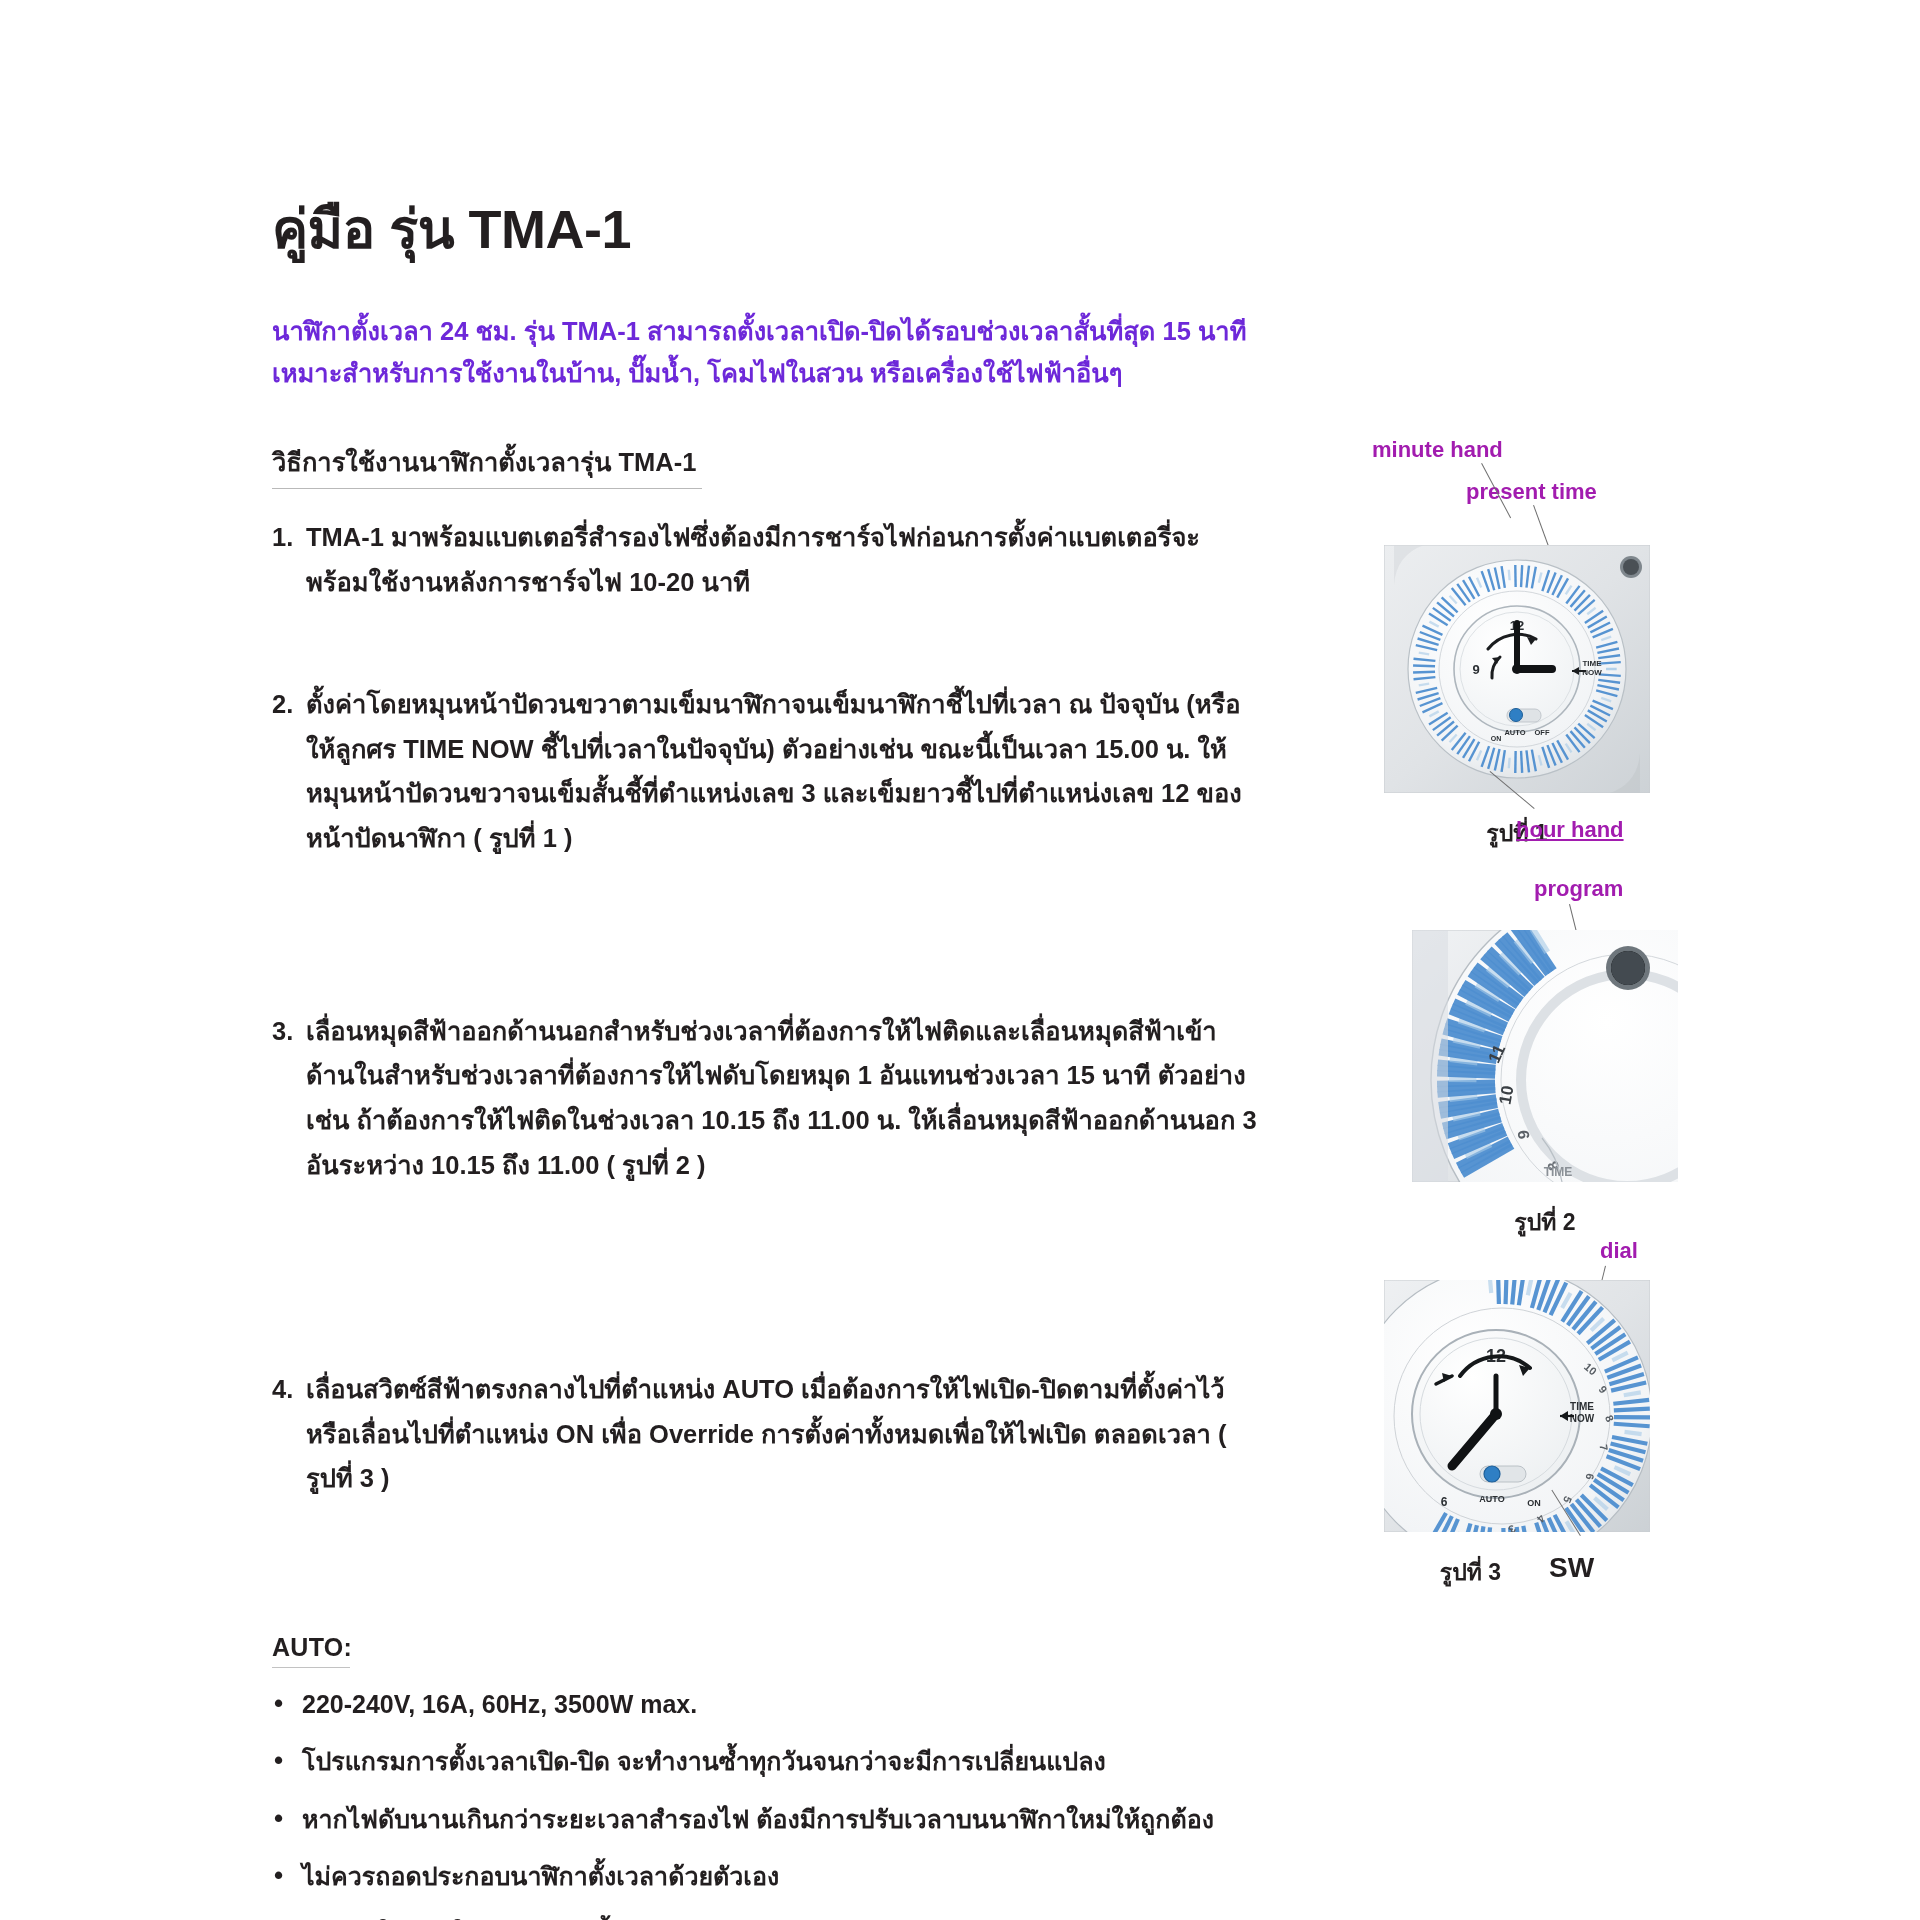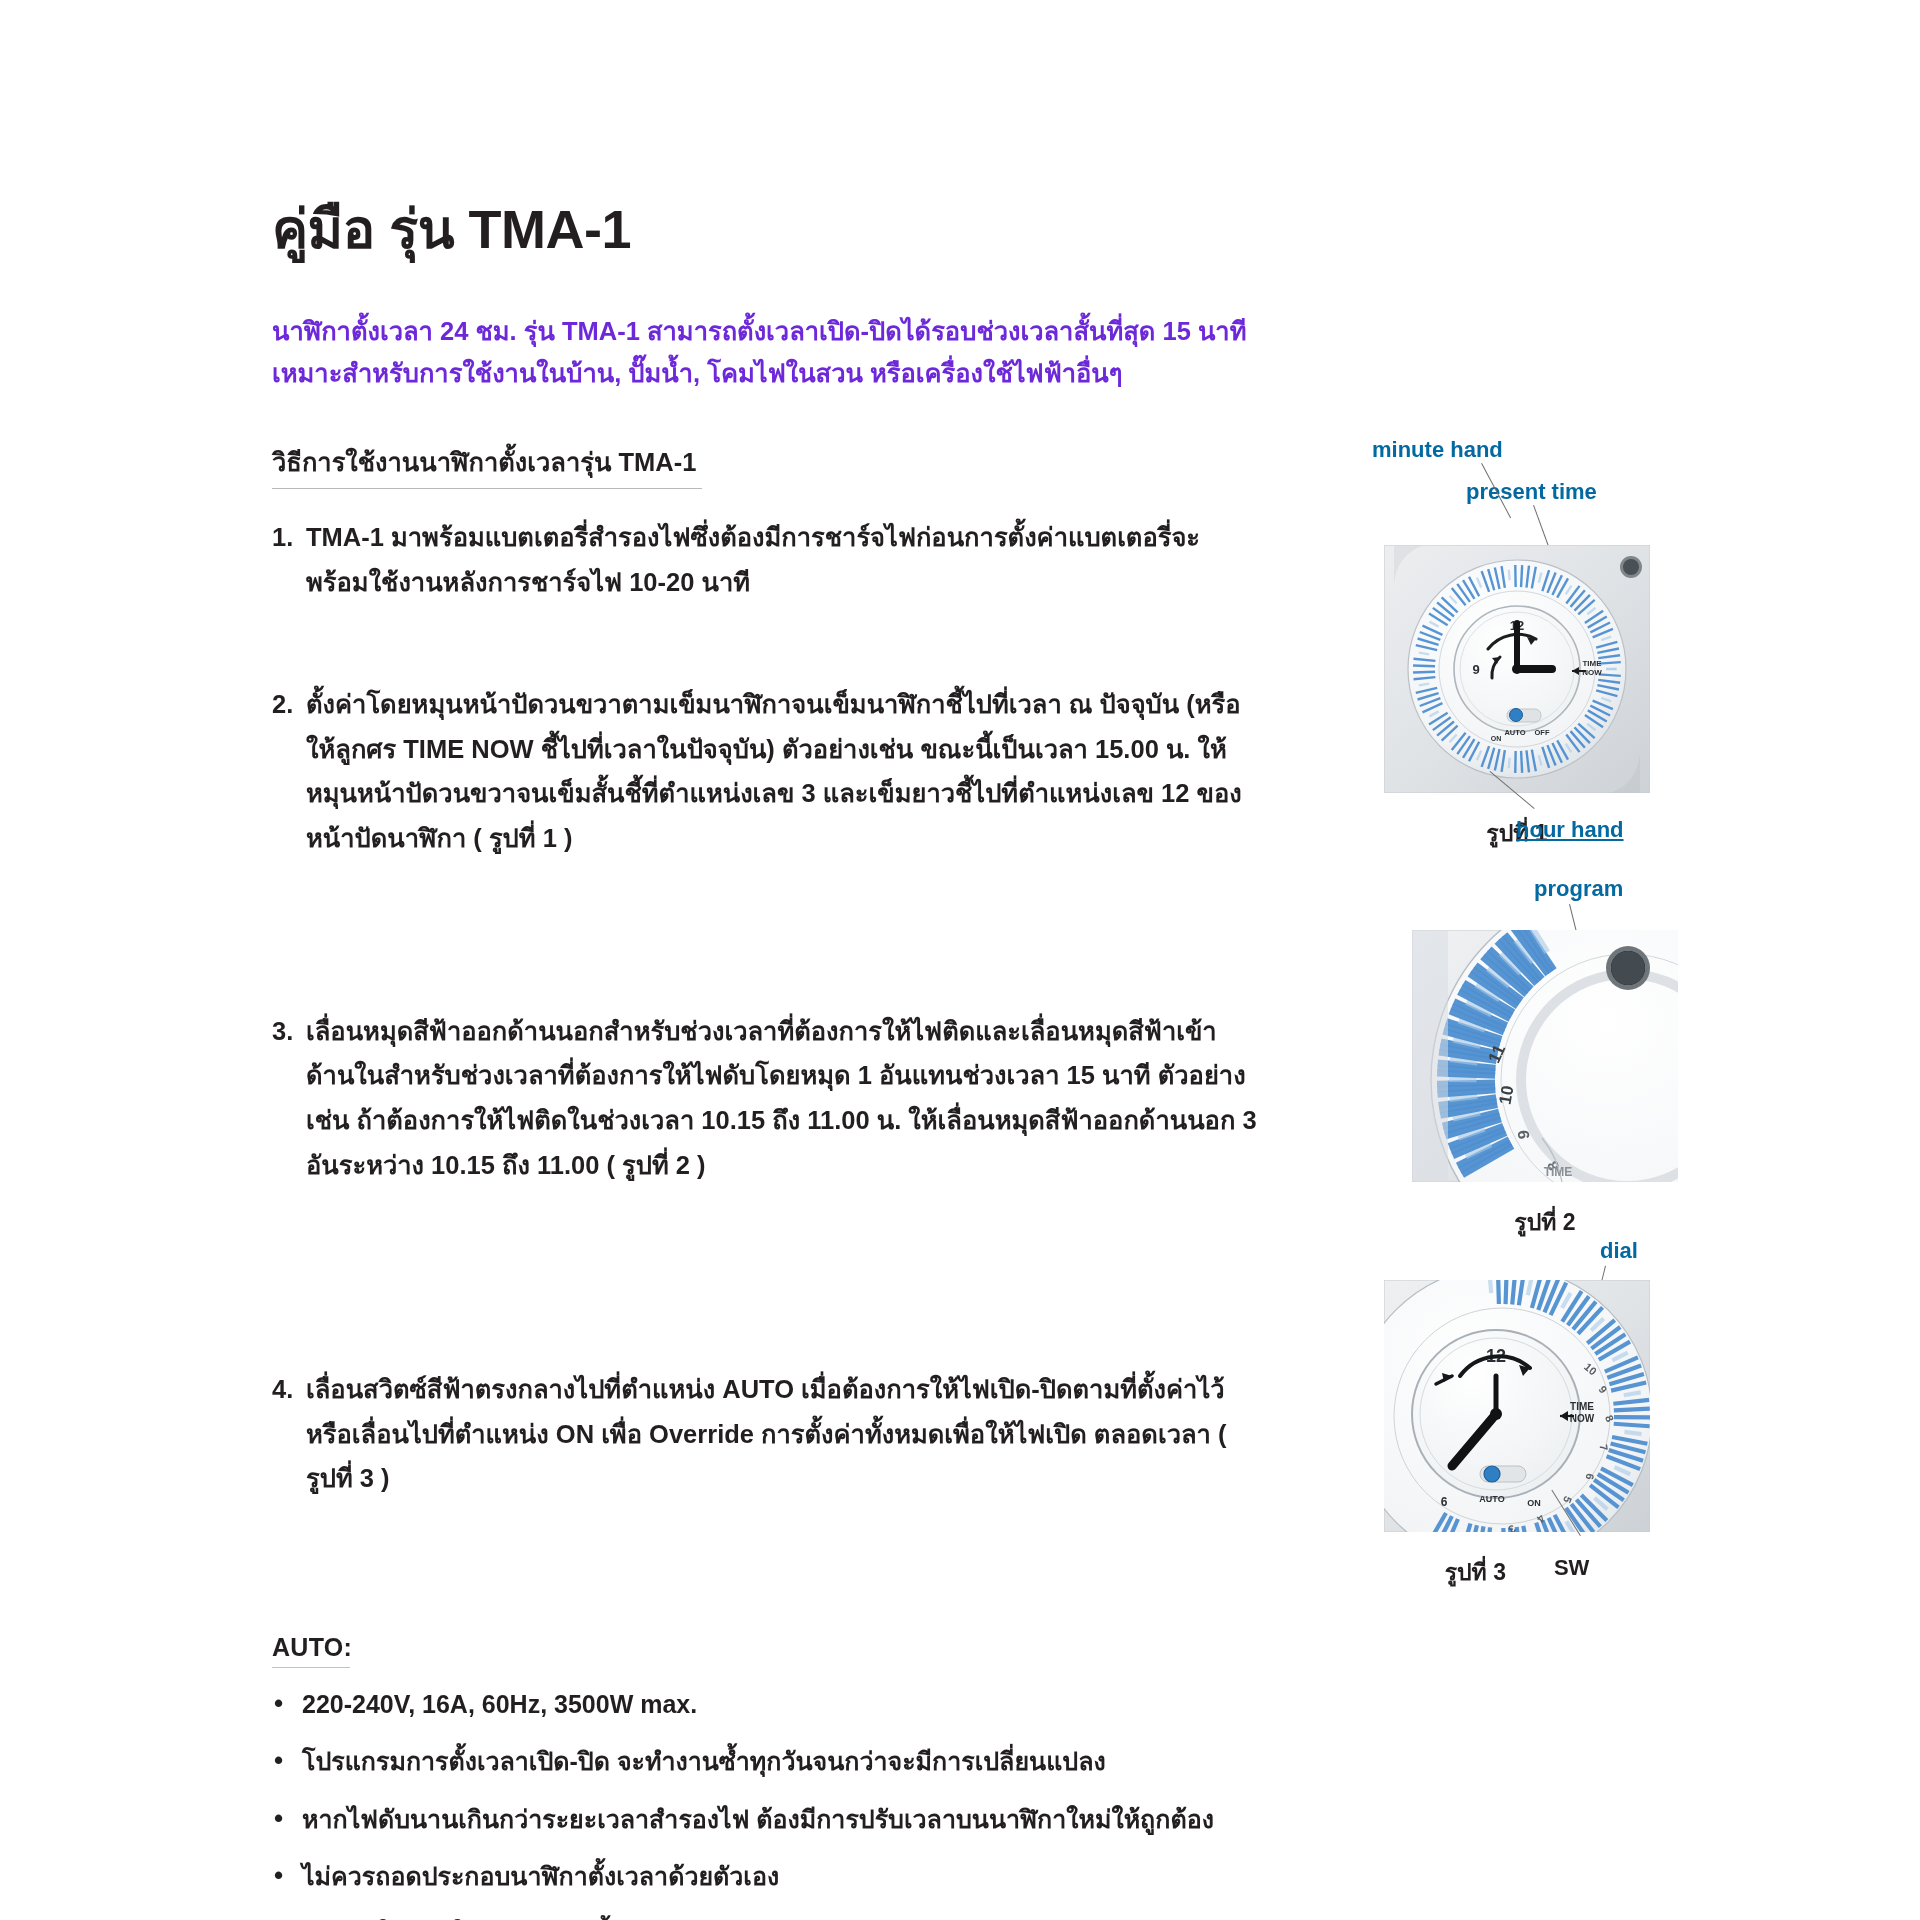--- a/index.html
+++ b/index.html
@@ -153,31 +153,31 @@
   }
   .cap-row{
     display:flex;
     align-items:center;
     justify-content:center;
     gap:48px;
     margin-top:14px;
   }
   .cap-row .caption{margin-top:8px;}
   .side-label{
-    font-size:22px;
+    font-size:28px;
     font-weight:bold;
     color:#231f20;
   }
 
   
   .callout{
     position:absolute;
     font-size:22px;
     font-weight:bold;
-    color:#0369a1;
+    color:#a21caf;
     white-space:nowrap;
   }
   .lead{
     position:absolute;
     background:#6f6f6f;
     height:1.4px;
     transform-origin:0 0;
   }
 
   svg{display:block;}

